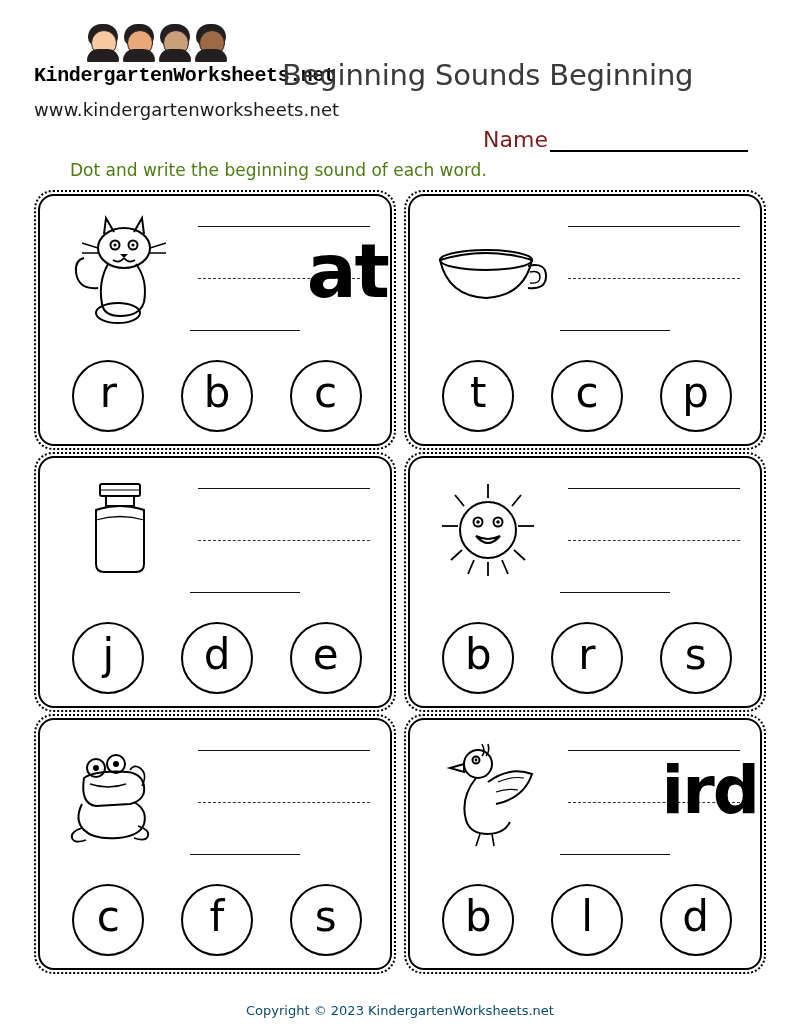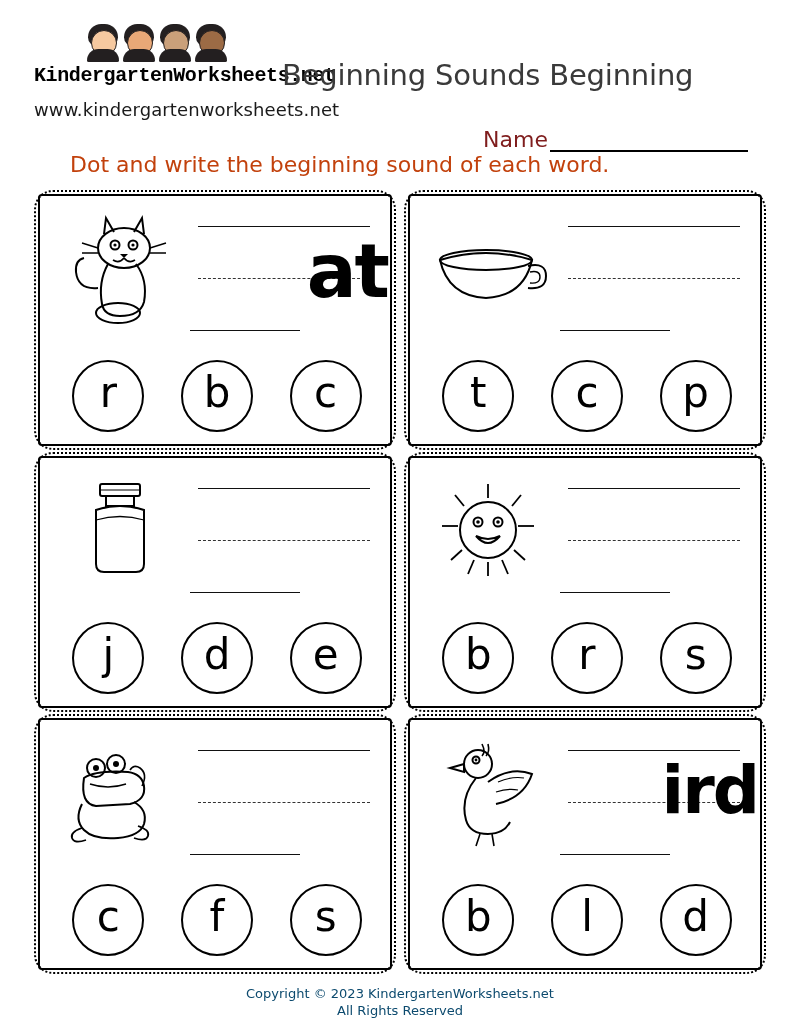--- a/index.html
+++ b/index.html
@@ -115,42 +115,42 @@
     width: 198px;
     border-bottom: 2px solid #000;
     height: 20px;
     vertical-align: bottom;
     margin-left: 2px;
   }
 
   .instructions {
     position: absolute;
     left: 70px;
-    top: 152px;
-    font-size: 22px;
-    color: #c2410c;
+    top: 160px;
+    font-size: 17px;
+    color: #4d7c0f;
   }
 
   
   .grid {
     position: absolute;
     left: 38px;
     top: 194px;
     width: 724px;
     display: grid;
     grid-template-columns: 354px 354px;
     grid-template-rows: 252px 252px 252px;
     column-gap: 16px;
     row-gap: 10px;
   }
   .card {
     position: relative;
     box-sizing: border-box;
     border: 2px solid #000;
-    border-radius: 4px;
+    border-radius: 16px;
     background: #fff;
     overflow: visible;
   }
   
   .card::before {
     content: "";
     position: absolute;
     left: -6px;
     top: -6px;
     right: -6px;
@@ -471,14 +471,13 @@
         <div class="choice">l</div>
         <div class="choice">d</div>
       </div>
     </div>
   </div>
 
 </div>
 
 <div class="footer">
   <div>Copyright © 2023 KindergartenWorksheets.net</div>
-  <div>All Rights Reserved</div>
 </div>
 
 </body></html>

